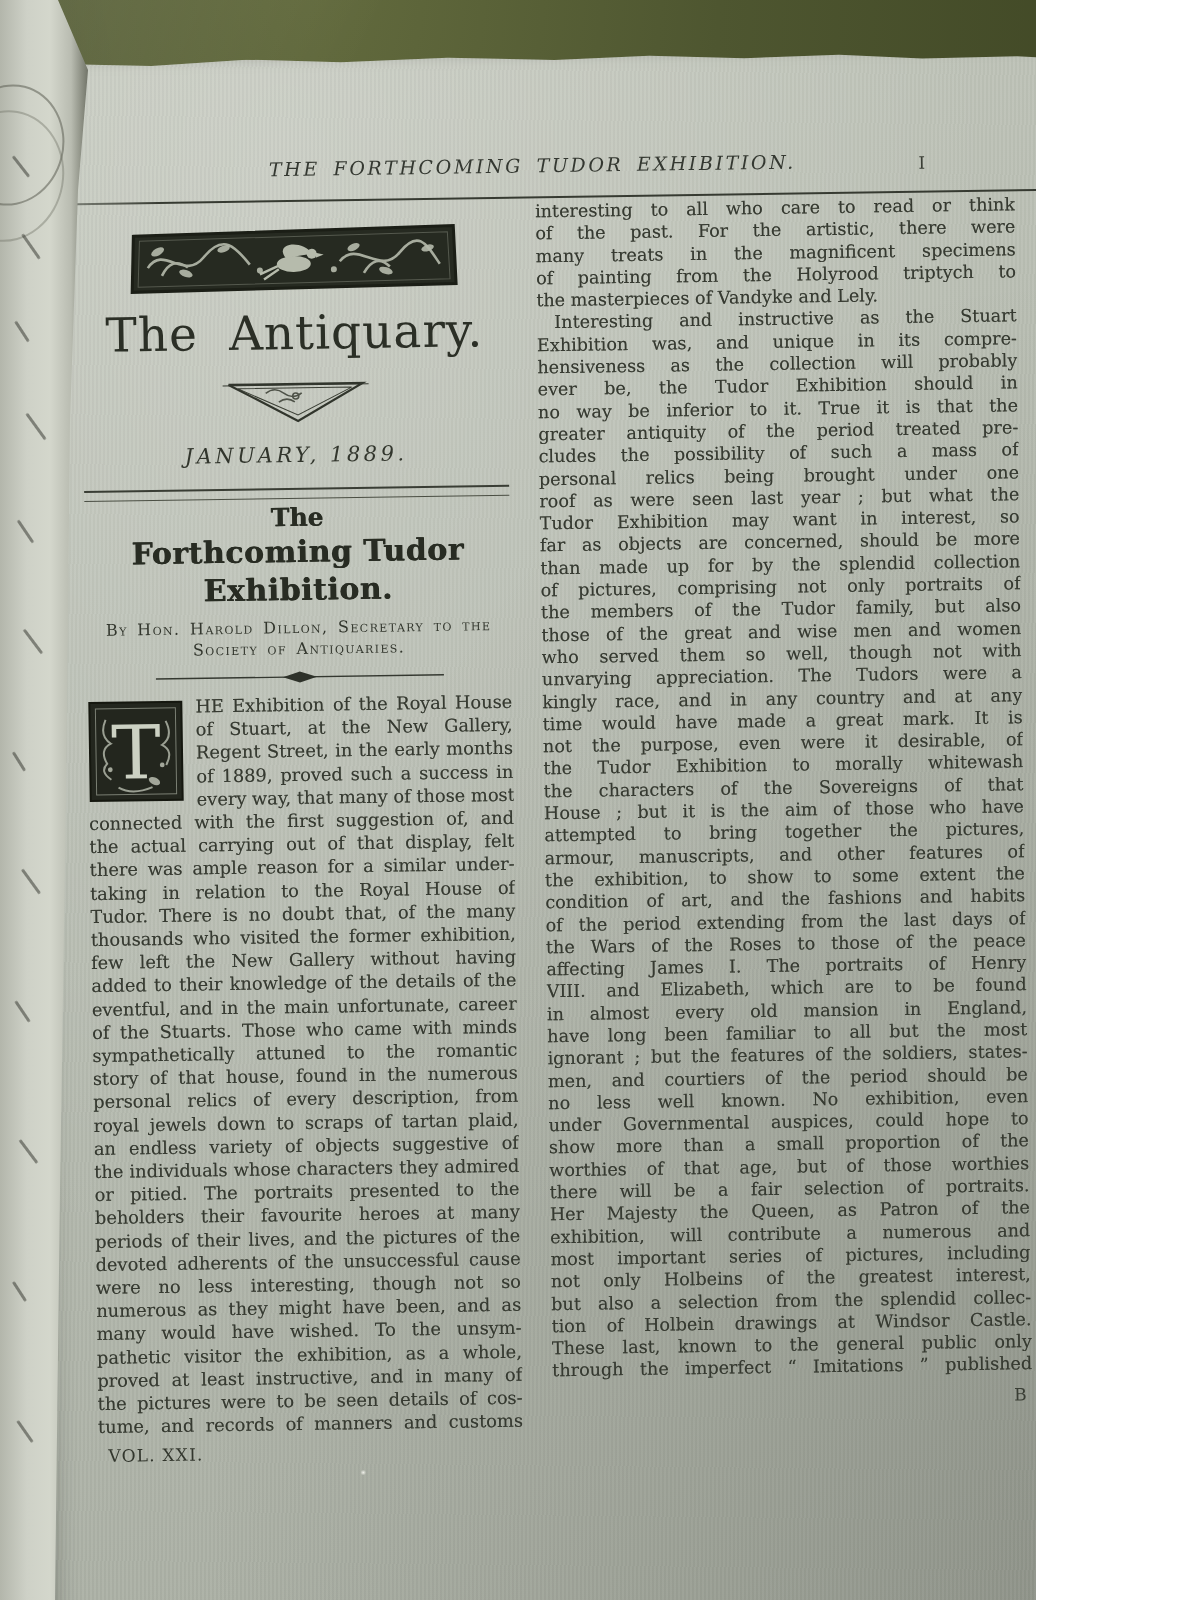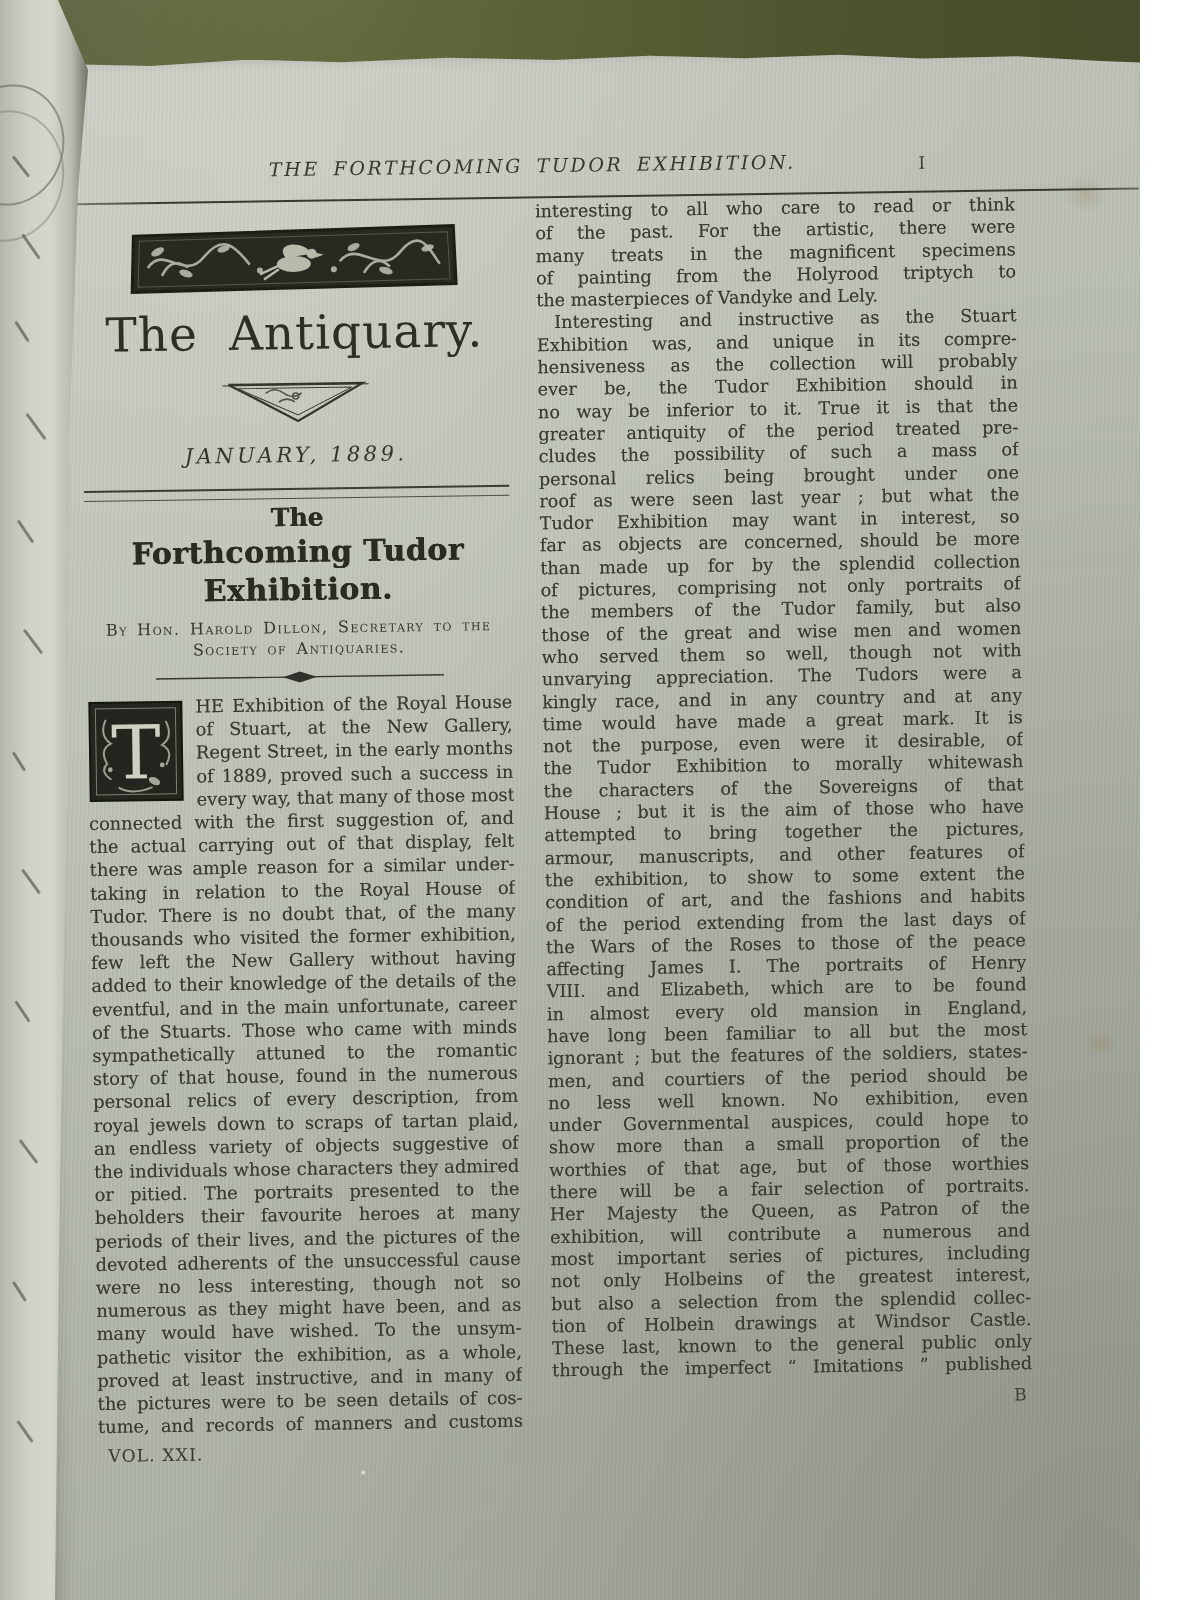--- a/index.html
+++ b/index.html
@@ -1,17 +1,17 @@
 <!DOCTYPE html>
 <html><head>
 <meta charset="utf-8">
 <style>
   html,body { margin:0; padding:0; }
   .scene {
-    position:relative; width:1140px; height:1600px; overflow:hidden;
+    position:relative; width:1036px; height:1600px; overflow:hidden;
     background: radial-gradient(ellipse at 30% -5%, #636b3e 0%, #4e5630 40%, #3a4120 100%);
     font-family: "DejaVu Serif", "Liberation Serif", serif;
   }
   .cloth-sheen {
     position:absolute; inset:0;
     background: linear-gradient(115deg, rgba(255,255,255,0.10) 0%, rgba(255,255,255,0) 22%),
                 linear-gradient(80deg, rgba(0,0,0,0.18) 0%, rgba(0,0,0,0) 30%);
     pointer-events:none;
   }
 

